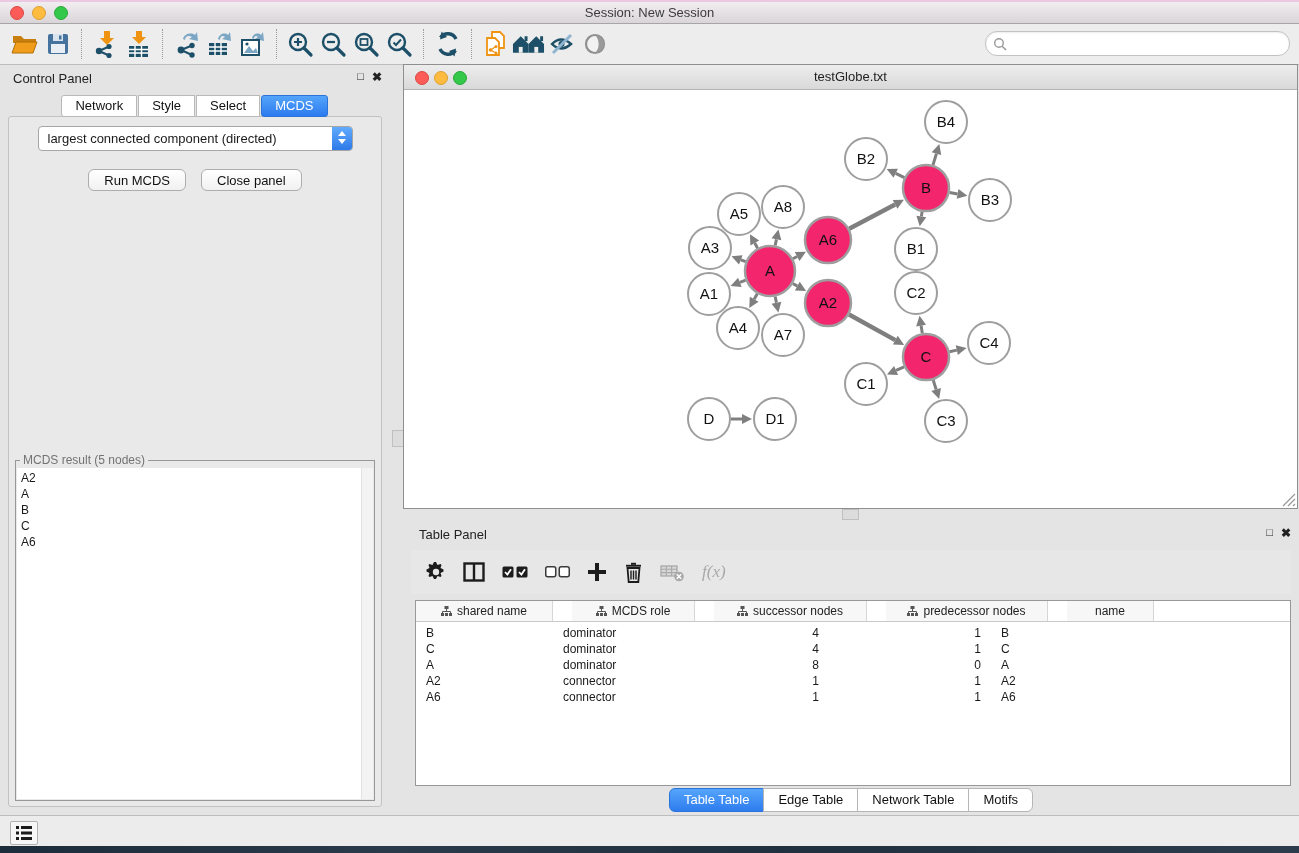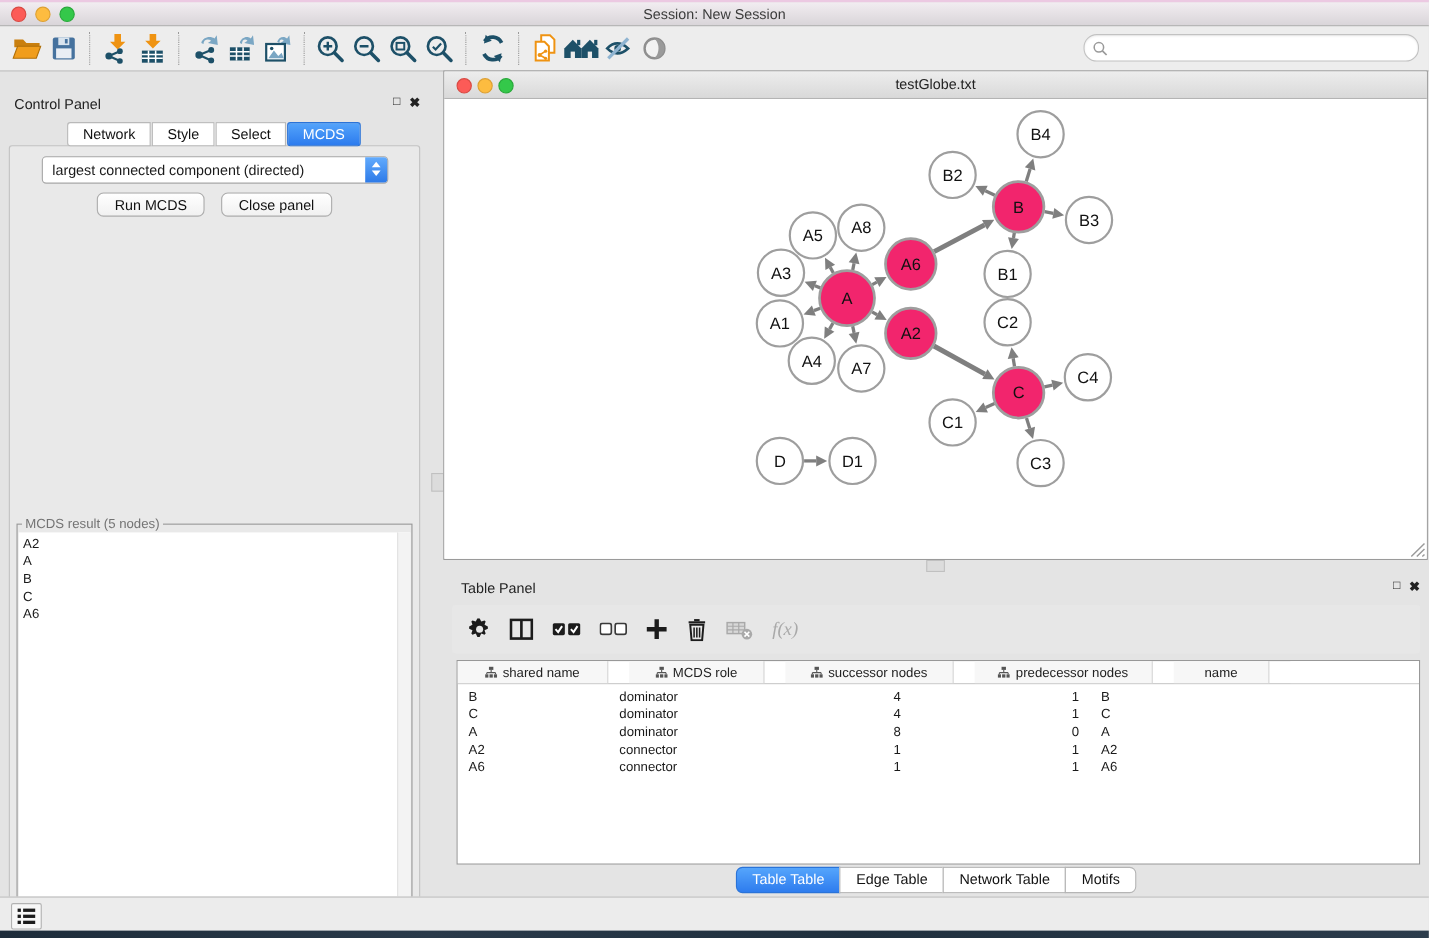--- a/index.html
+++ b/index.html
@@ -19,34 +19,34 @@
   
   .toolbar{position:absolute;left:0;top:24px;right:0;height:40px;background:#ededed;
     border-bottom:1px solid #bcbcbc;display:flex;align-items:center;padding-left:8px;}
   .tb-btn{width:33px;height:34px;display:flex;align-items:center;justify-content:center;flex:0 0 auto;}
   .tb-sep{width:0;height:30px;border-left:1px dotted #9a9a9a;margin:0 7px;flex:0 0 auto;}
   .search-wrap{position:absolute;right:9px;top:7px;width:296px;height:23px;background:#fff;
     border:1px solid #c2c2c2;border-radius:12px;box-shadow:inset 0 1px 2px rgba(0,0,0,.08);
     display:flex;align-items:center;padding-left:7px;}
   .search-wrap input{border:none;outline:none;background:transparent;font-size:12px;width:250px;margin-left:4px;}
   
-  .cpanel{position:absolute;left:0;top:80px;width:390px;height:751px;}
+  .cpanel{position:absolute;left:0;top:64px;width:390px;height:751px;}
   .panel-title{font-size:13px;color:#222;padding:7px 0 0 13px;}
   .panel-ctrls{position:absolute;top:6px;right:8px;display:flex;gap:8px;font-size:12px;color:#222;}
   .panel-ctrls .float-glyph{font-size:11px;}
   .panel-ctrls .close-glyph{font-weight:bold;font-size:12px;}
   .cp-tabs{position:absolute;left:0;top:31px;width:100%;display:flex;justify-content:center;z-index:3;}
   .cp-tab{height:20px;line-height:20px;padding:0 13px;background:#fff;border:1px solid #b9b9b9;
     font-size:13px;margin-right:1px;color:#111;}
   .cp-tab:first-child{border-radius:3px 0 0 3px;}
   .cp-tab.active{background:linear-gradient(#54a4fb,#2c7bee);border-color:#2a73d8;color:#fff;border-radius:3px;}
   .cp-body{position:absolute;left:8px;top:52px;width:372px;height:752px;height:calc(751px - 62px);
     background:#e9e9e9;border:1px solid #c2c2c2;border-radius:3px;}
   .opt-label{margin-top:17px;text-align:center;font-size:13px;}
-  .dropdown{position:relative;margin:9px auto 8px;width:313px;height:23px;background:#fff;
+  .dropdown{position:relative;margin:9px auto 18px;width:313px;height:23px;background:#fff;
     border:1px solid #a6a6a6;border-radius:4px;font-size:13px;}
   .dropdown .dd-text{line-height:23px;padding-left:9px;white-space:nowrap;overflow:hidden;}
   .dd-stepper{position:absolute;right:0;top:0;bottom:0;width:20px;border-radius:0 3px 3px 0;
     background:linear-gradient(#62abfd,#2d7ae8);}
   .chev-up{width:0;height:0;border-left:4px solid transparent;border-right:4px solid transparent;
     border-bottom:5px solid #fff;margin:4px auto 3px;}
   .chev-down{width:0;height:0;border-left:4px solid transparent;border-right:4px solid transparent;
     border-top:5px solid #fff;margin:0 auto;}
   .cp-buttons{display:flex;justify-content:center;gap:15px;}
   .cp-btn{height:22px;padding:0 15px;font-size:13px;border:1px solid #adadad;border-radius:6px;

